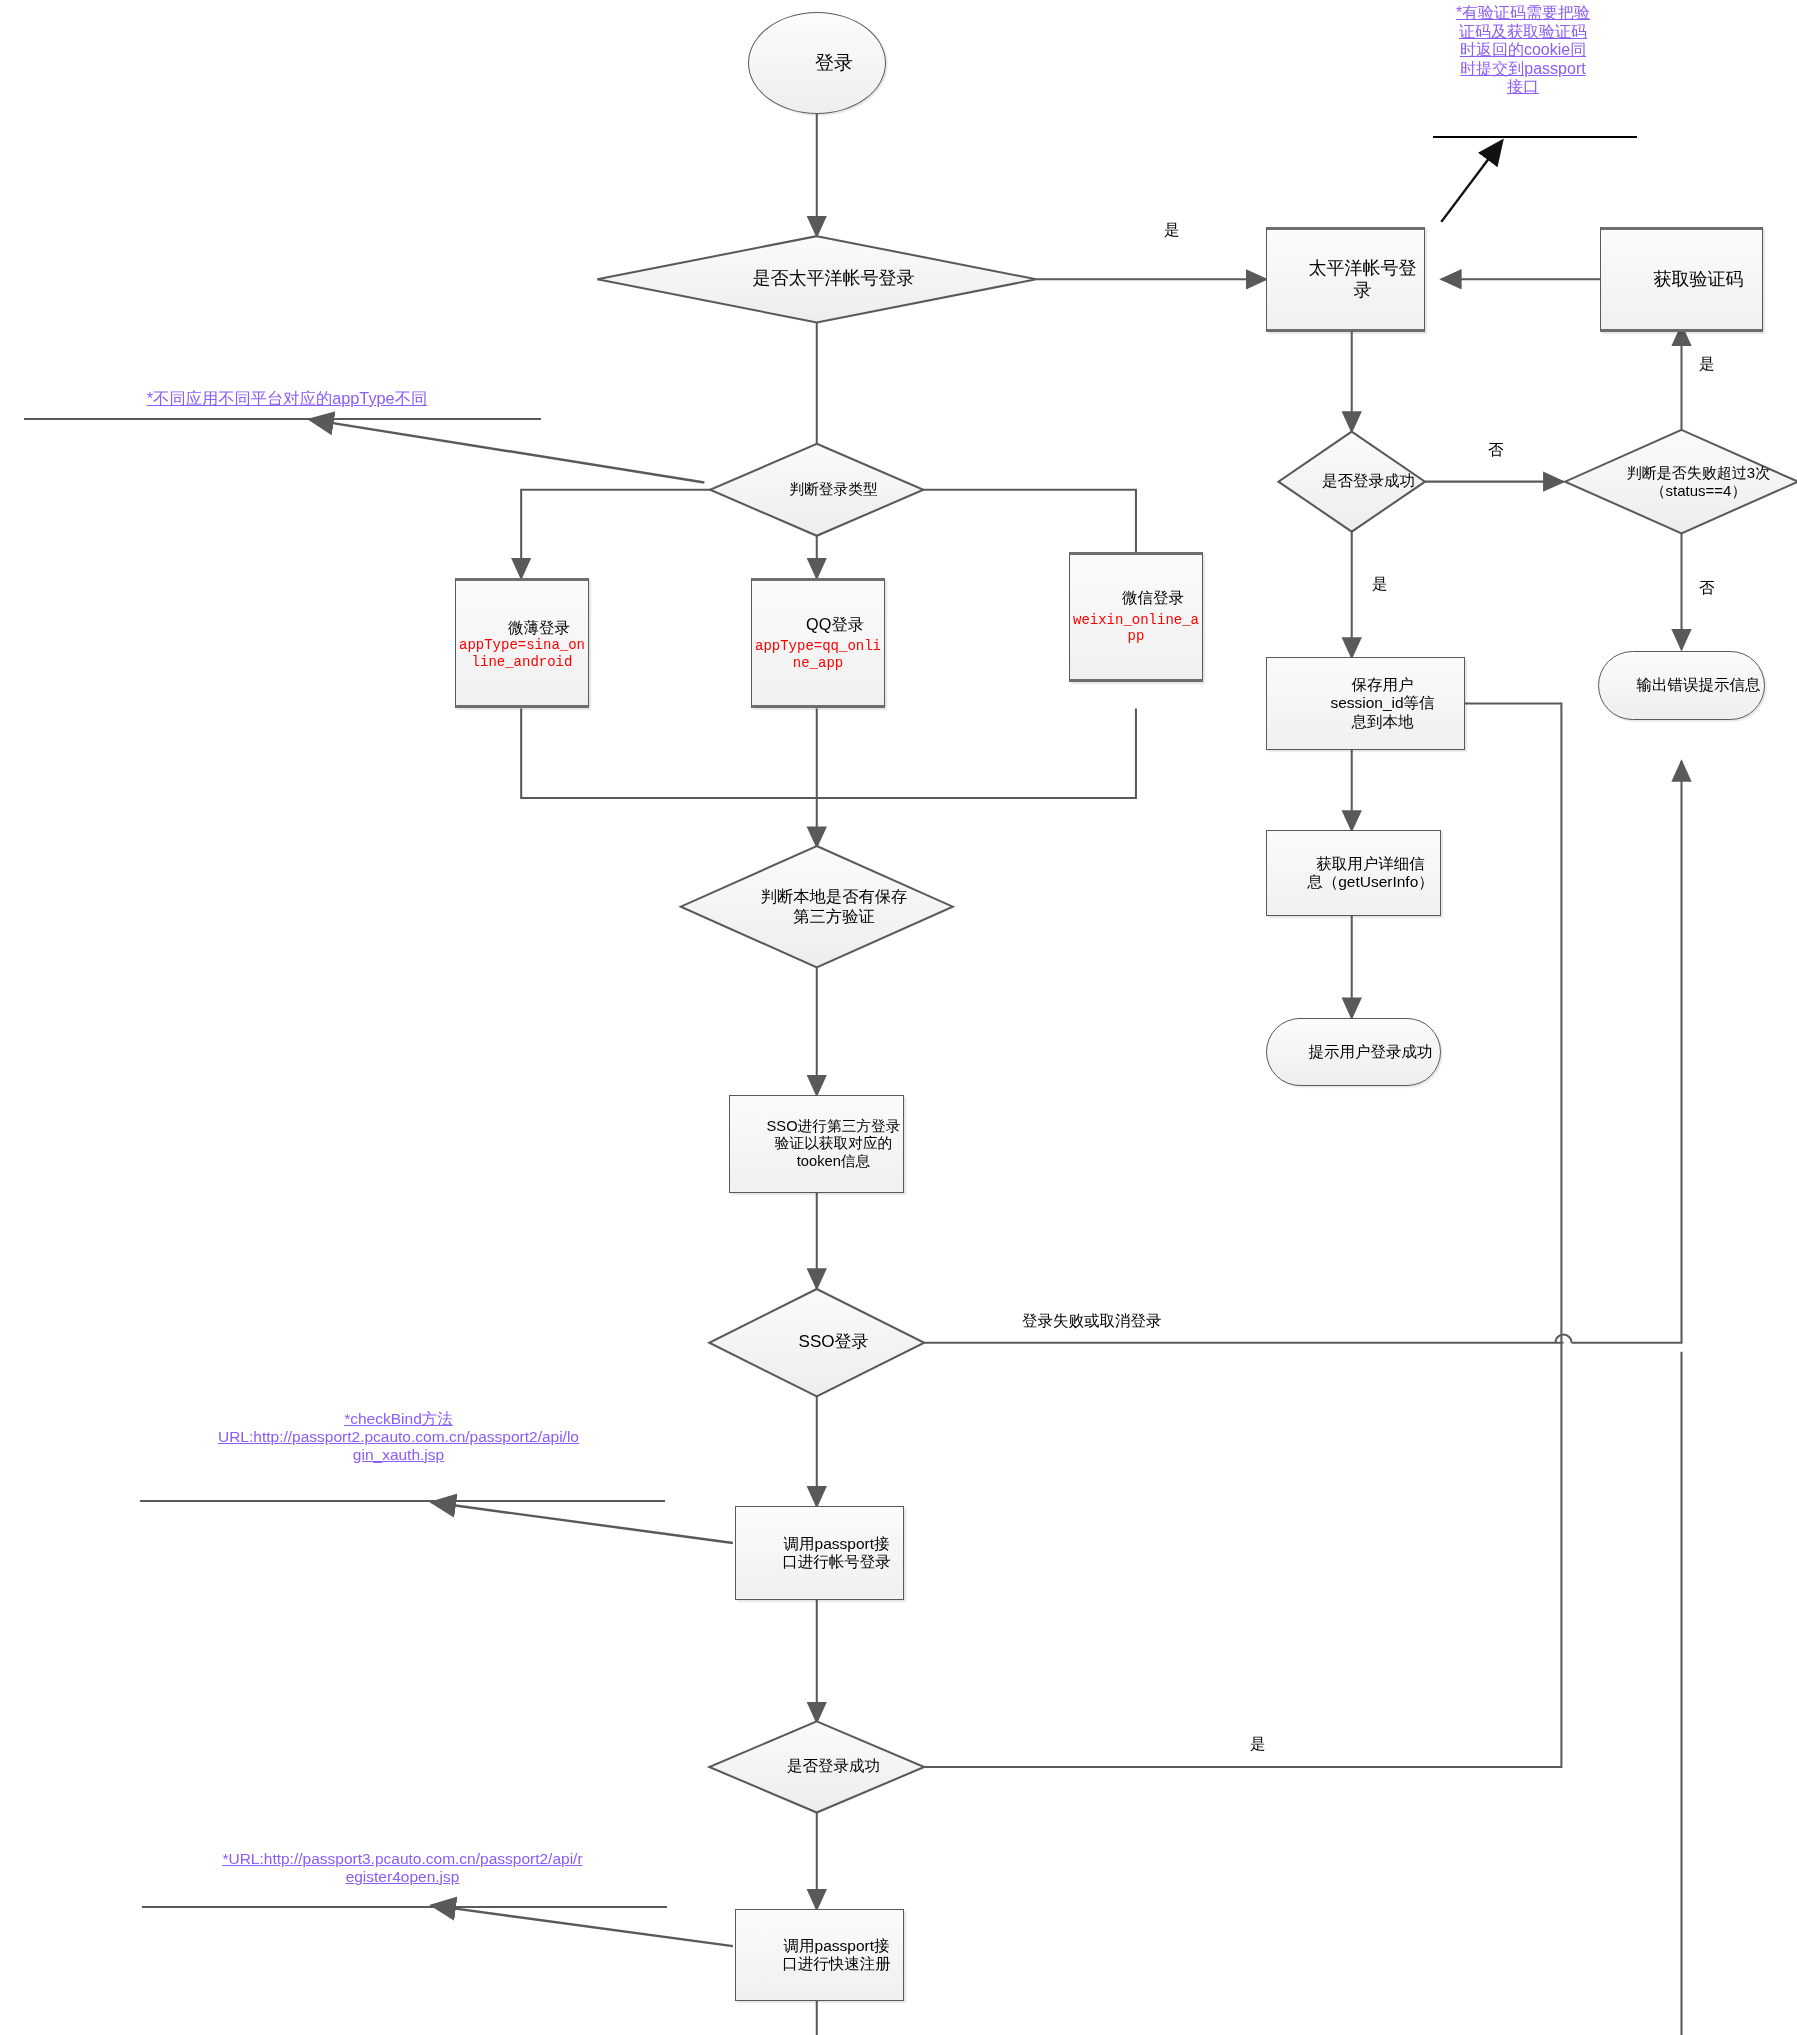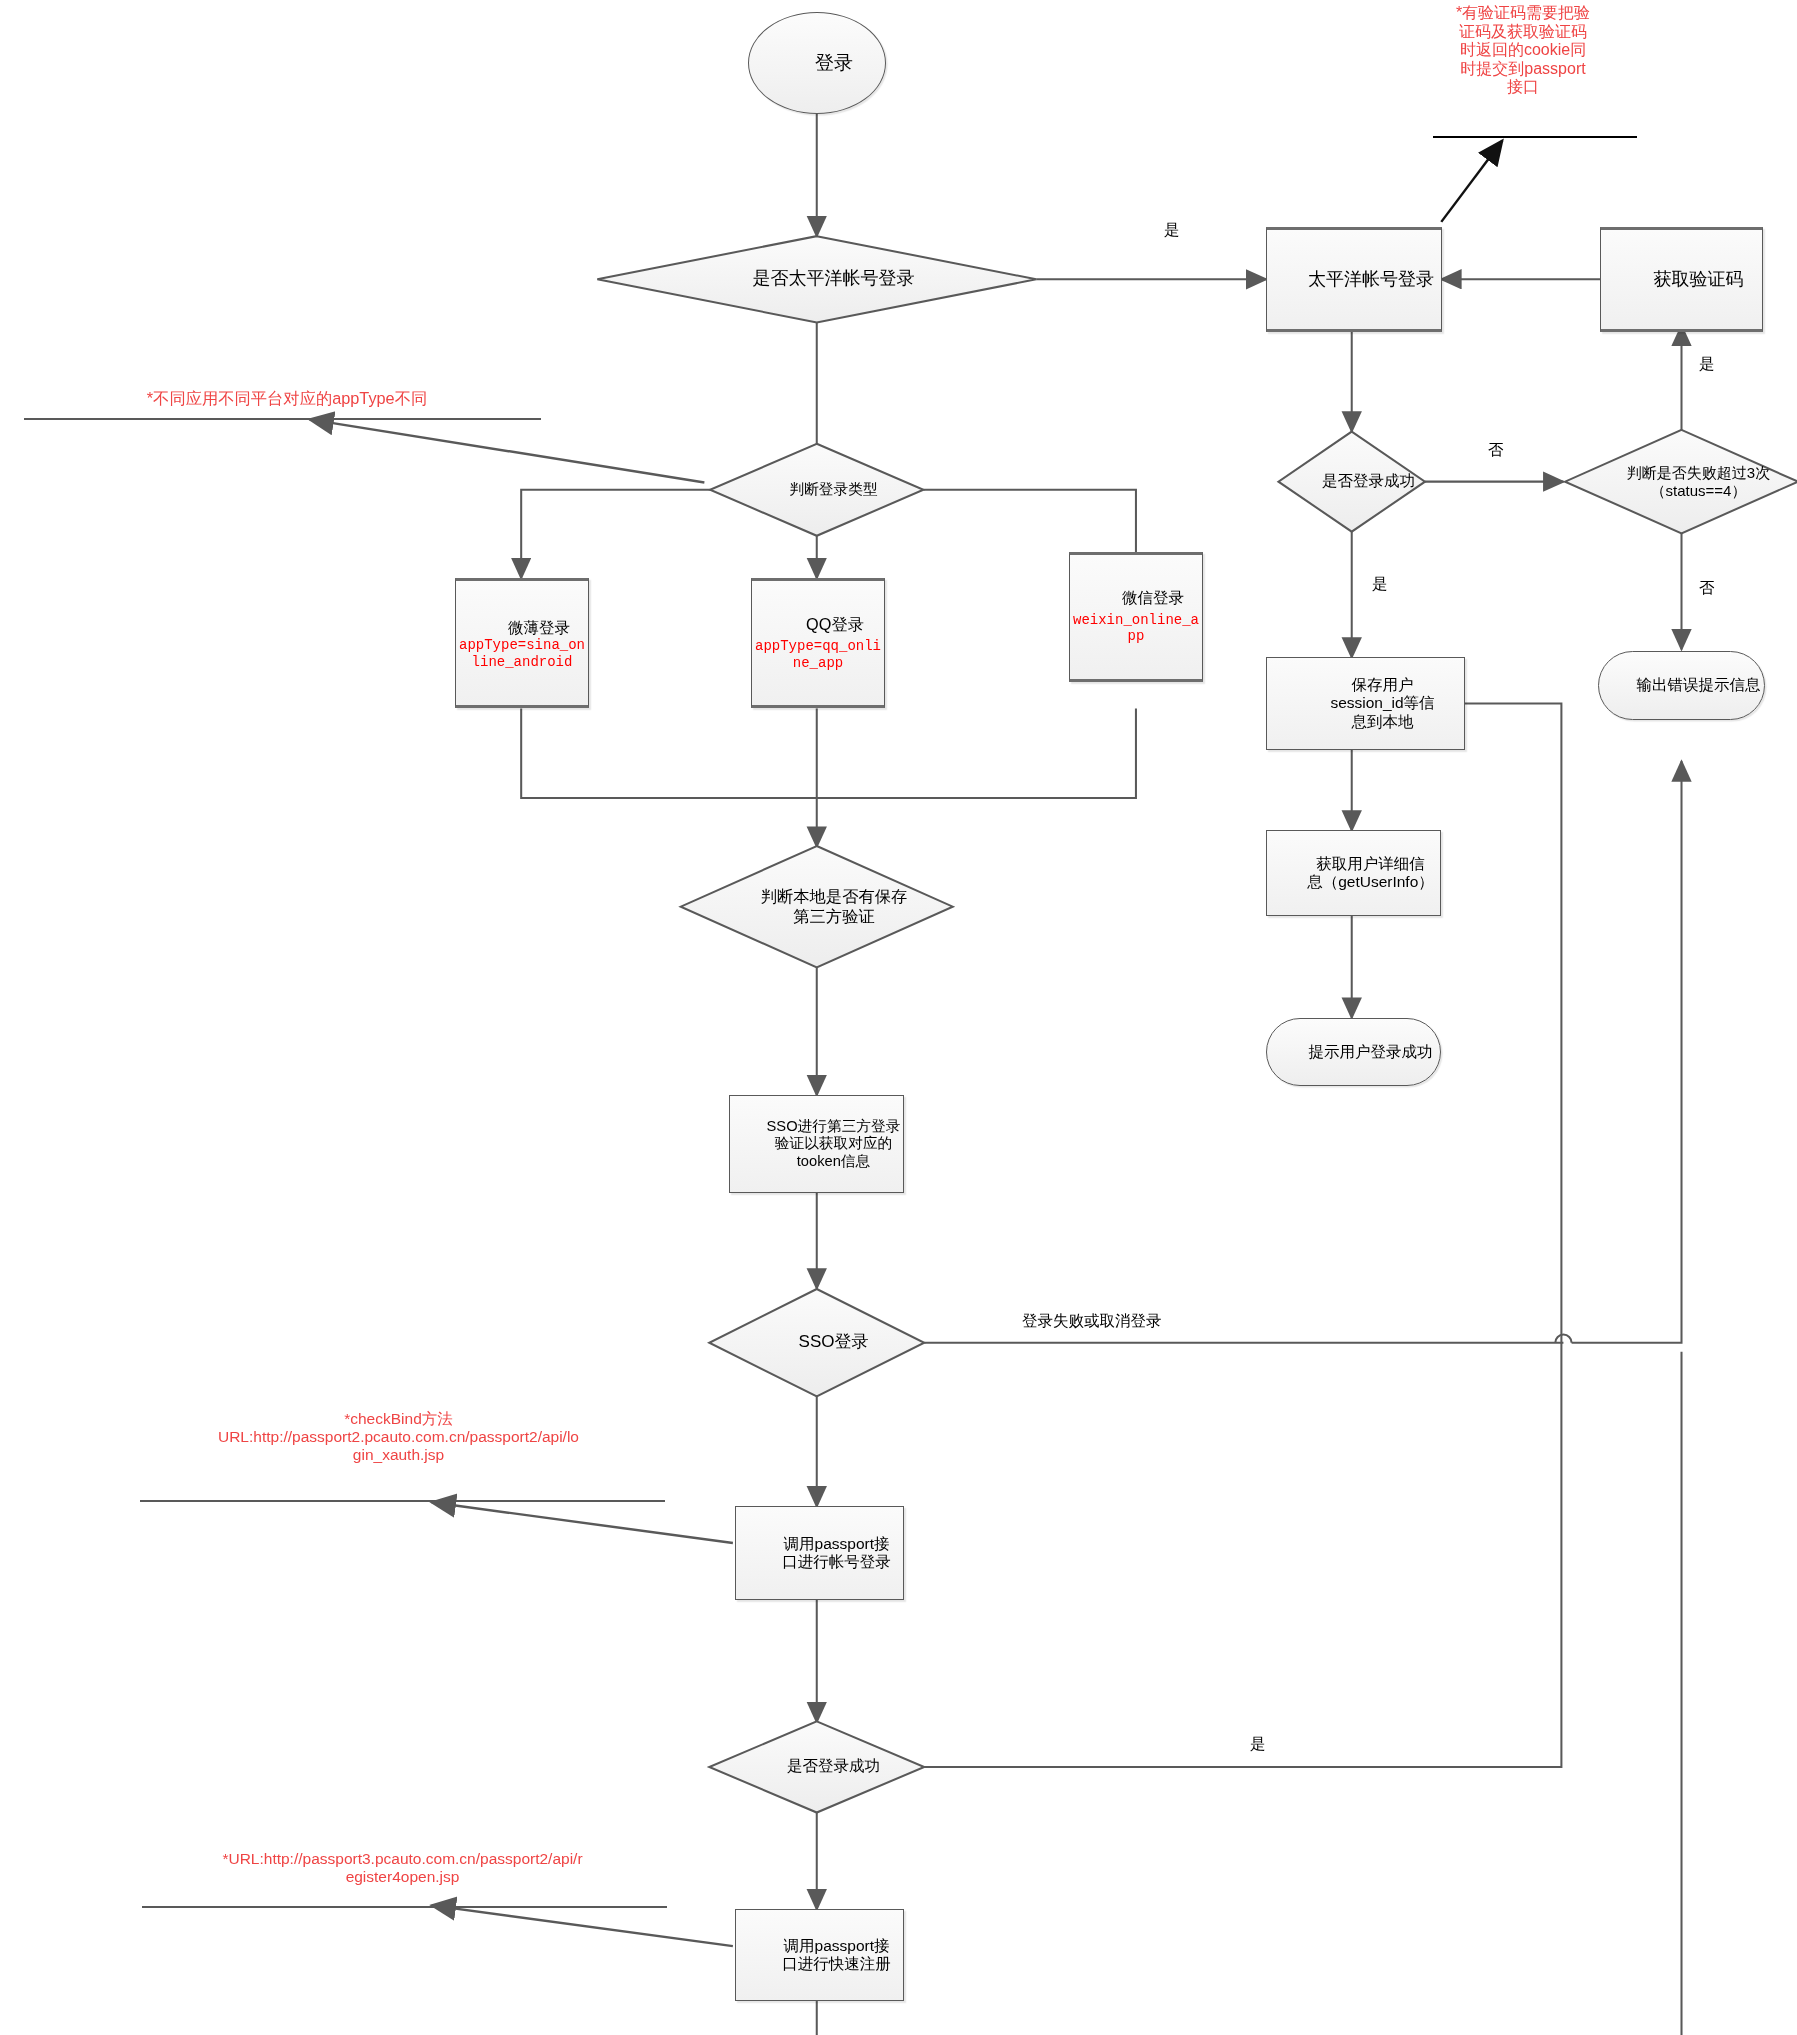--- a/index.html
+++ b/index.html
@@ -30,21 +30,21 @@
 
   
   .dec{background:transparent;border:none;}
   .dec .lbl{position:relative;z-index:2;}
 
   .txt-cn{color:#000;padding-left:34px;}
   .txt-red{color:#ff0000;}
   .mono{font-family:"Liberation Mono","DejaVu Sans Mono",monospace;}
 
   .edge-label{position:absolute;color:#000;white-space:nowrap;}
-  .note{position:absolute;color:#ef4444;text-align:center;line-height:1.16;}
+  .note{position:absolute;color:#8b5cf6;text-align:center;line-height:1.16;text-decoration:underline;}
   .note-rule{position:absolute;background:#000;height:1.6px;}
   .note-rule.gray{background:#595959;height:2px;}
 </style>
 </head>
 <body>
 
 <div id="stage">
 
   <svg class="edges" viewBox="0 0 4416 5637">
     <defs>
@@ -138,21 +138,21 @@
   </svg>
 
   <div class="node term oval" style="left:748px;top:12.2px;width:138px;height:102px;">
     <span class="lbl txt-cn" style="font-size:19px;">登录</span>
   </div>
 
   <div class="node dec" style="left:597px;top:236px;width:439px;height:86px;">
     <span class="lbl txt-cn" style="font-size:18px;">是否太平洋帐号登录</span>
   </div>
 
-  <div class="node proc band" style="left:1266px;top:227px;width:176px;height:105px;">
+  <div class="node proc band" style="left:1266px;top:227px;width:159px;height:105px;">
     <span class="lbl txt-cn" style="font-size:18px;">太平洋帐号登录</span>
   </div>
 
   <div class="node proc band" style="left:1600px;top:227px;width:163px;height:105px;">
     <span class="lbl txt-cn" style="font-size:18px;">获取验证码</span>
   </div>
 
   <div class="node dec" style="left:1278px;top:431px;width:147px;height:100px;">
     <span class="lbl txt-cn" style="font-size:15.5px;">是否登录成功</span>
   </div>

